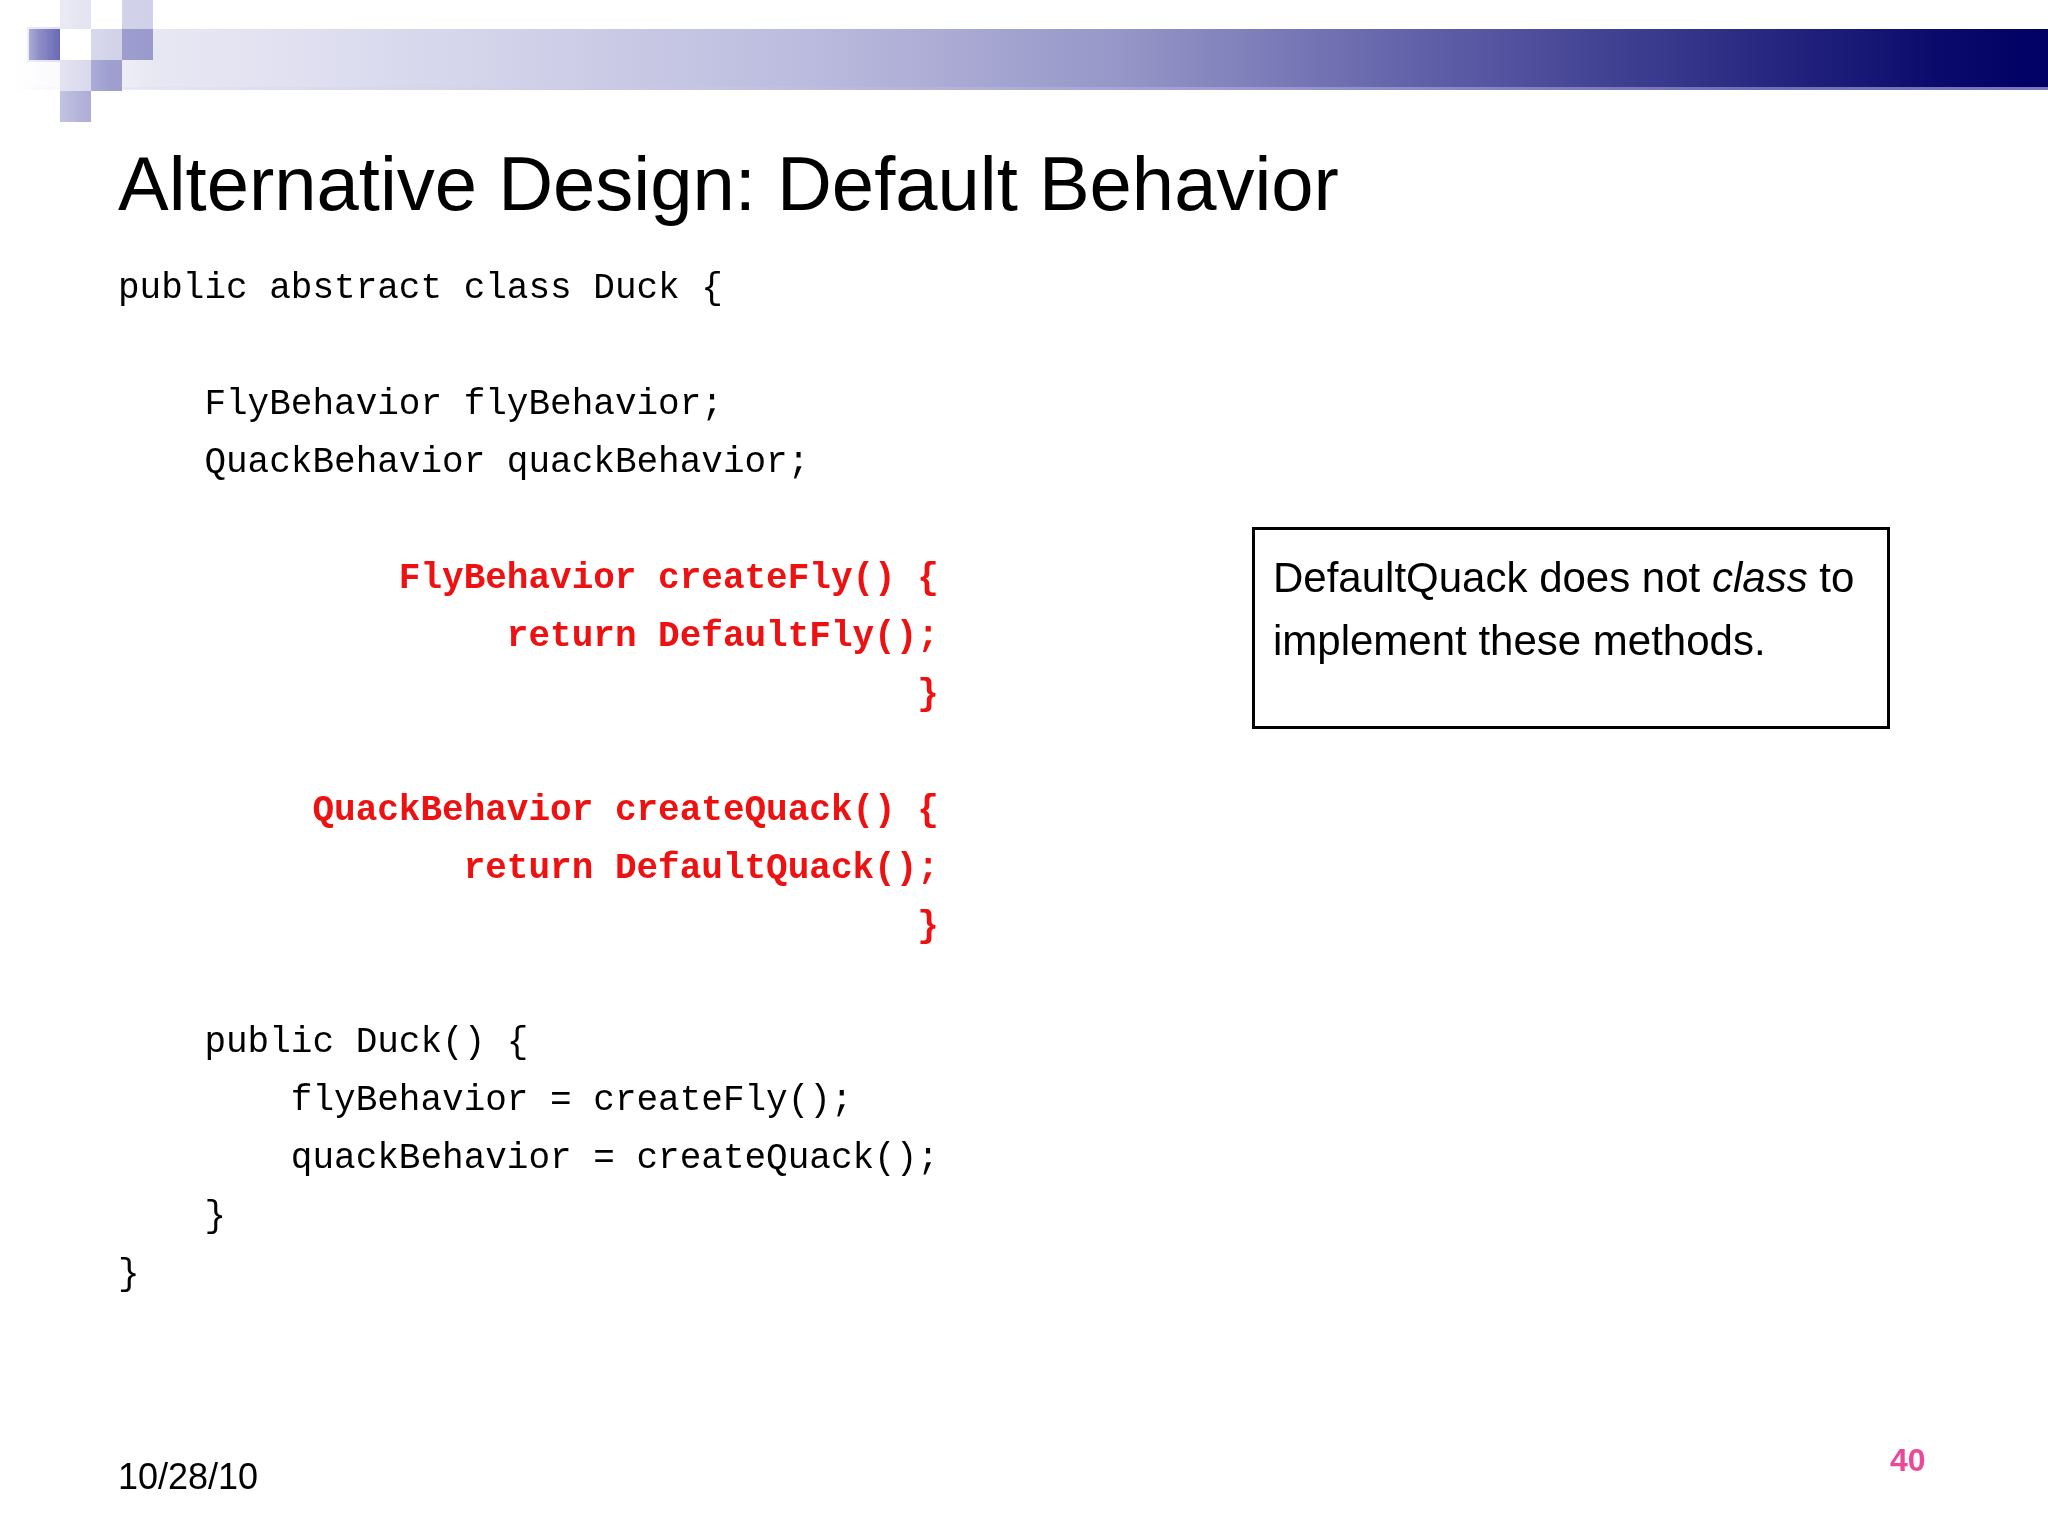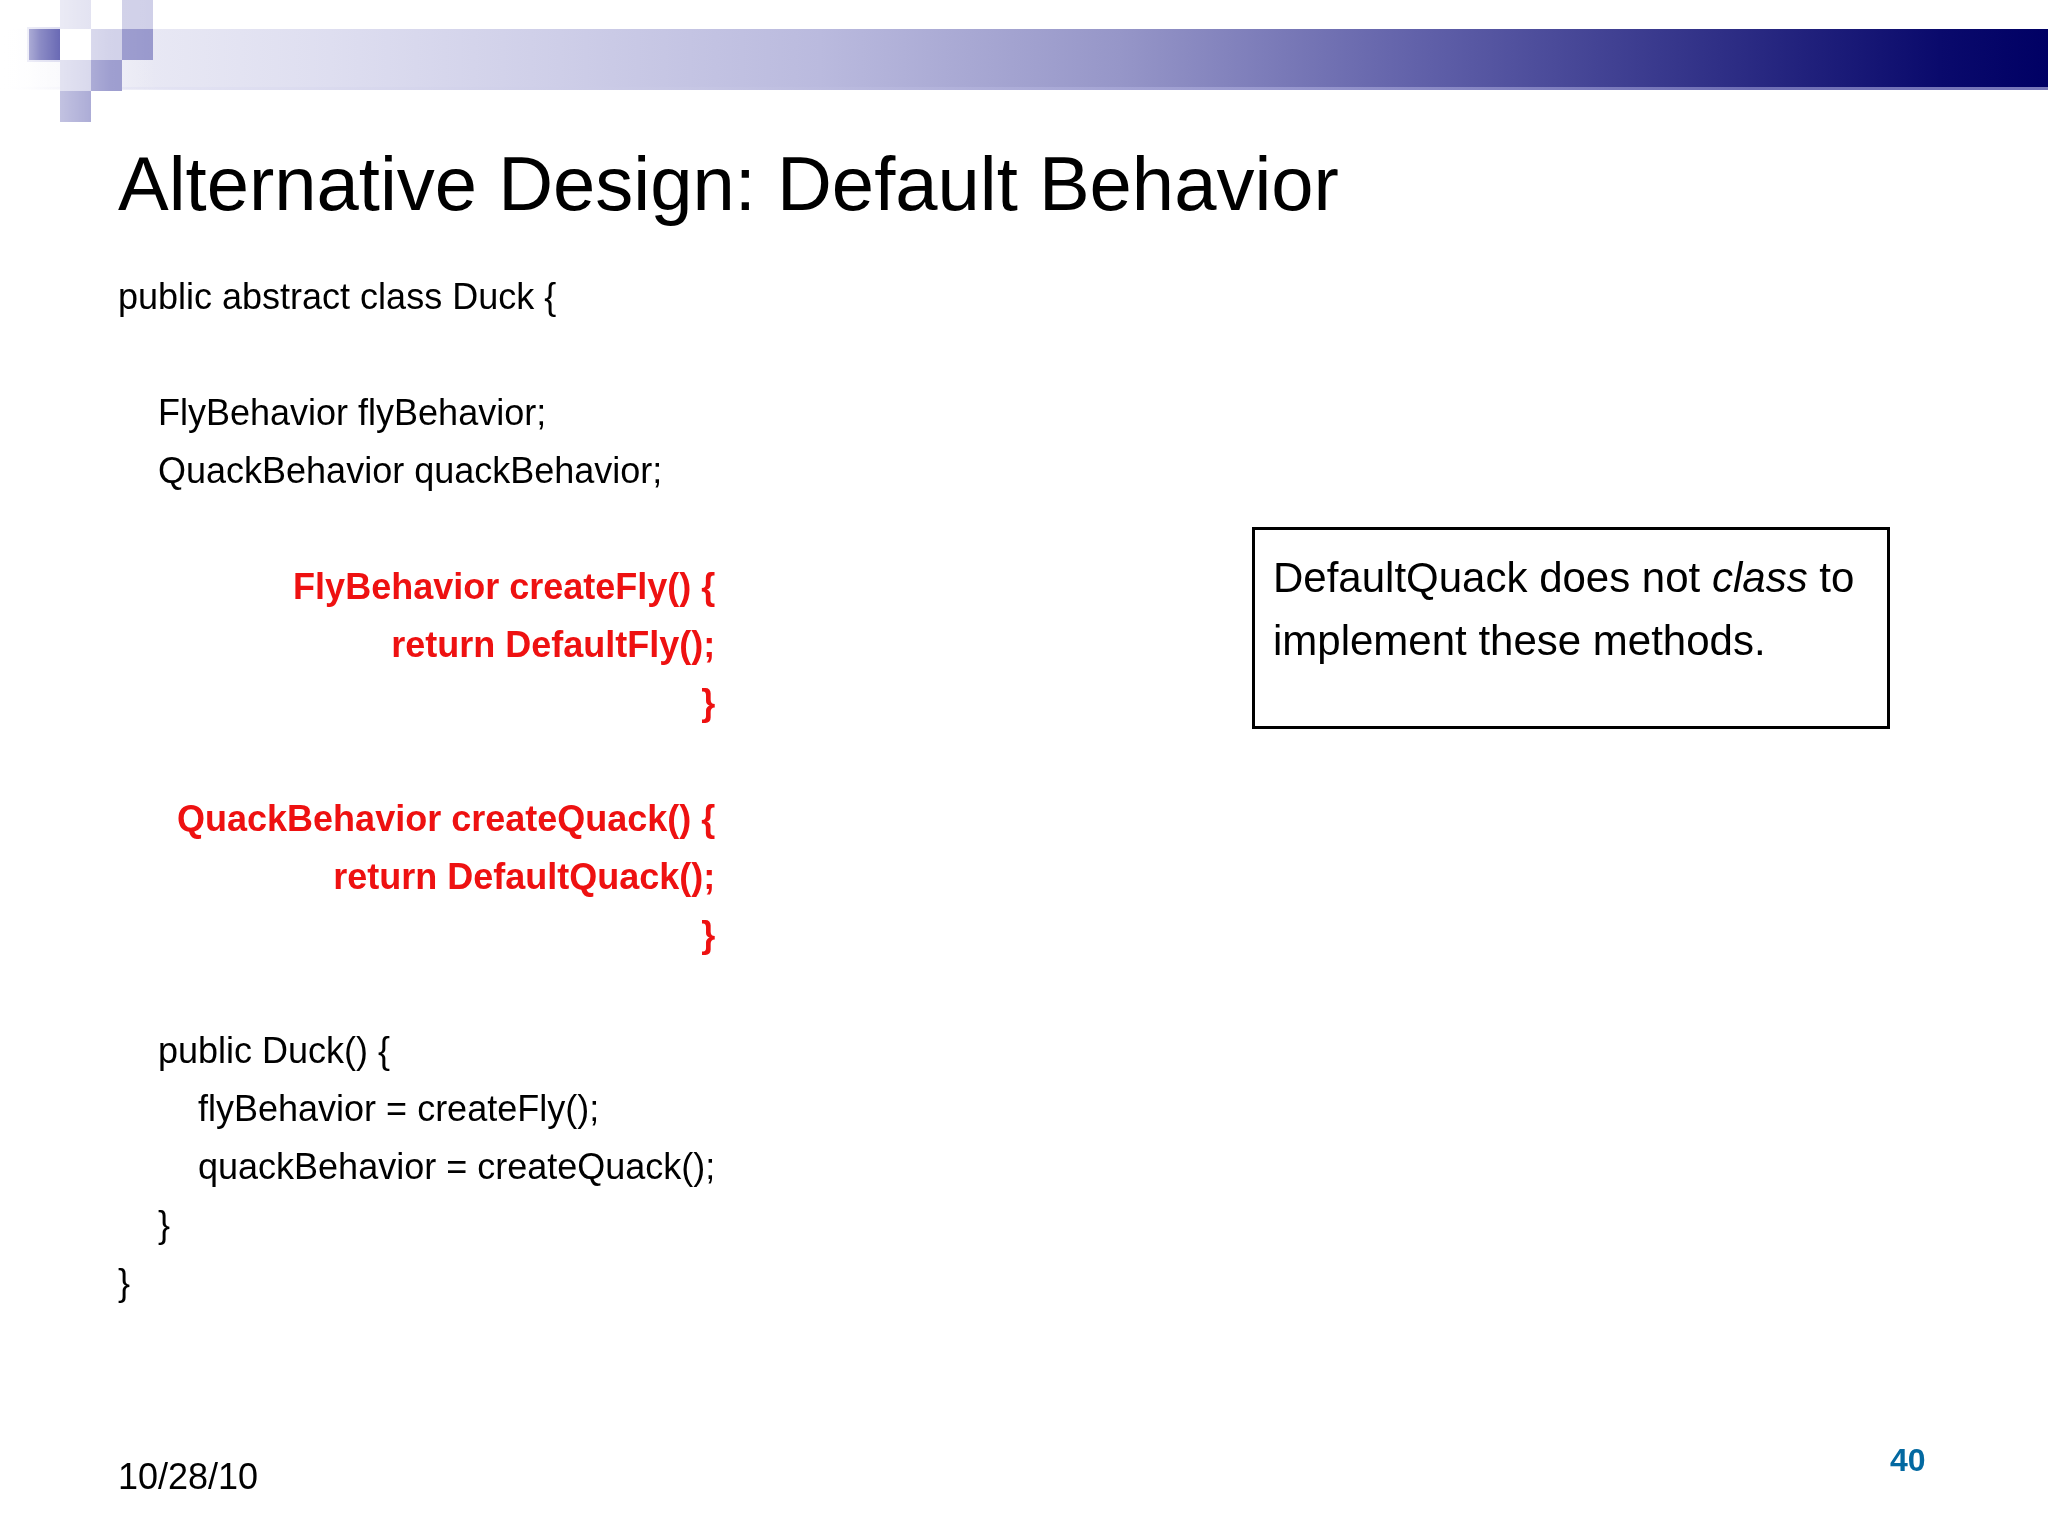--- a/index.html
+++ b/index.html
@@ -92,22 +92,22 @@
     color: #000000;
     letter-spacing: 0px;
     white-space: nowrap;
     font-family: "Liberation Sans", sans-serif;
   }
 
   
   .code {
     position: absolute;
     left: 118px;
-    top: 268px;
-    font-family: Liberation Sans, sans-serif;
+    top: 260px;
+    font-family: Liberation Mono, monospace;
     font-size: 36px;
     line-height: 58px;
     color: #000000;
     white-space: pre;
   }
   .code .line { height: 58px; }
   .code .blank { height: 58px; }
   .code .red {
     color: #ee1111;
     font-weight: bold;
@@ -143,21 +143,21 @@
     font-size: 36px;
     color: #000000;
   }
   .footer-page {
     position: absolute;
     left: 1890px;
     top: 1442px;
     font-family: "Liberation Sans", sans-serif;
     font-size: 32px;
     font-weight: bold;
-    color: #0369a1;
+    color: #ec4899;
   }
 </style>
 </head>
 <body>
 
 <div id="slide">
 
   <div class="header-band"></div>
   <div class="header-band-underline"></div>
 

